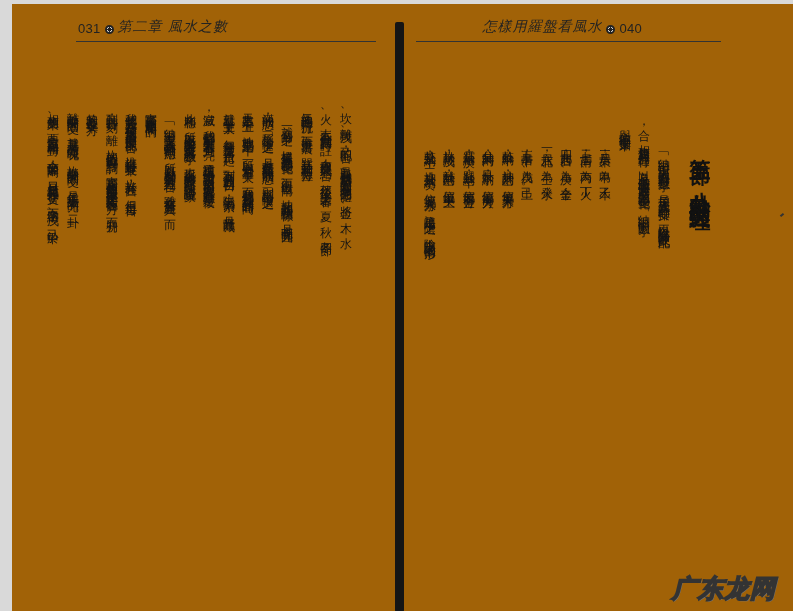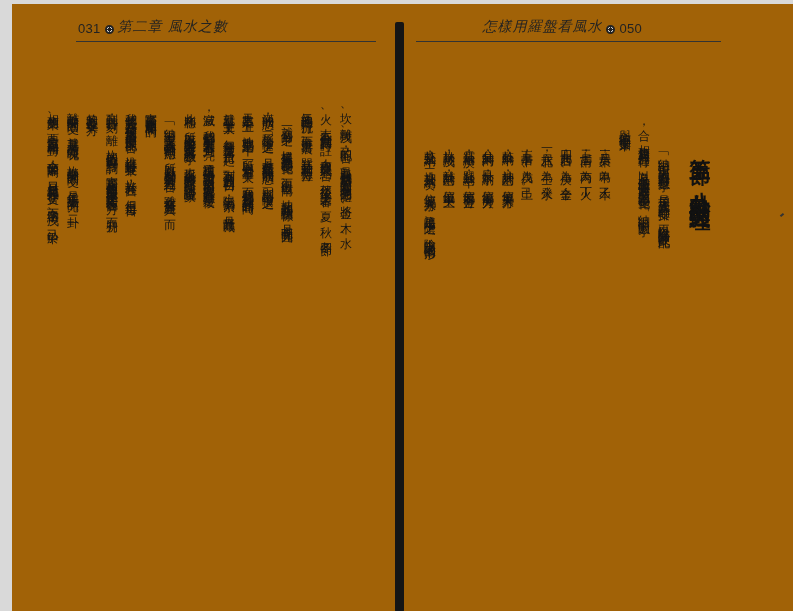--- a/index.html
+++ b/index.html
@@ -99,21 +99,21 @@
     <div class="col" style="left:54px; top:86px;">　離卦中間的陰爻，就是月亮的「魂魄」；坎卦中間的陽爻，是代表太陽的光；二卦</div>
     <div class="col" style="left:34px; top:100px;">相應的東、西方位是正面相對，交會於中間，日月精氣運作交替，而含納了戊、己於中</div>
   </div>
 
   <div class="spine"></div>
 
   <div class="page page-right">
     <div class="header header-right">
       <span class="title">怎樣用羅盤看風水</span>
       <span class="bullet"></span>
-      <span class="num">050</span>
+      <span class="num">040</span>
     </div>
     <div class="rule rule-right"></div>
 
     <div class="section-title" style="left:282px; top:138px;">第五節　八卦納甲之義理</div>
 
     <div class="col" style="left:253px; top:130px;">　「納甲」中所提出的八卦對應數字，是採用先天八卦的安排，再以陰陽升降彼此配</div>
     <div class="col" style="left:233px; top:116px;">合，相應於日月的運行，以及月亮由上弦而滿月而下弦的消長變化。「納甲」中的數字</div>
     <div class="col" style="left:214px; top:116px;">與方位的安排如下：</div>
     <div class="col" style="left:194px; top:137px;">三八居東，為甲、乙木；</div>
     <div class="col" style="left:175px; top:137px;">二七居南，為丙、丁火；</div>
@@ -123,13 +123,14 @@
     <div class="col" style="left:97px; top:137px;">乾卦納甲，坤卦納乙，位屬東方木；</div>
     <div class="col" style="left:77px; top:137px;">兌卦納丙，艮卦納丁，位屬南方火；</div>
     <div class="col" style="left:58px; top:137px;">震卦納庚，巽卦納辛，位屬西方金；</div>
     <div class="col" style="left:38px; top:137px;">坎卦納戊，離卦納己，位屬中央土；</div>
     <div class="col" style="left:19px; top:137px;">乾卦又納壬，坤卦又納癸，位屬北方水；這是陽中之陰、陰中之陽的情形。</div>
   </div>
 
   <div class="speck" style="left:768px; top:210px; width:4px; height:2px; transform:rotate(-40deg);"></div>
   <div class="speck" style="left:786px; top:20px; width:5px; height:4px;"></div>
 
+  <div class="watermark">广东龙网</div>
 </div>
 
 </body></html>

